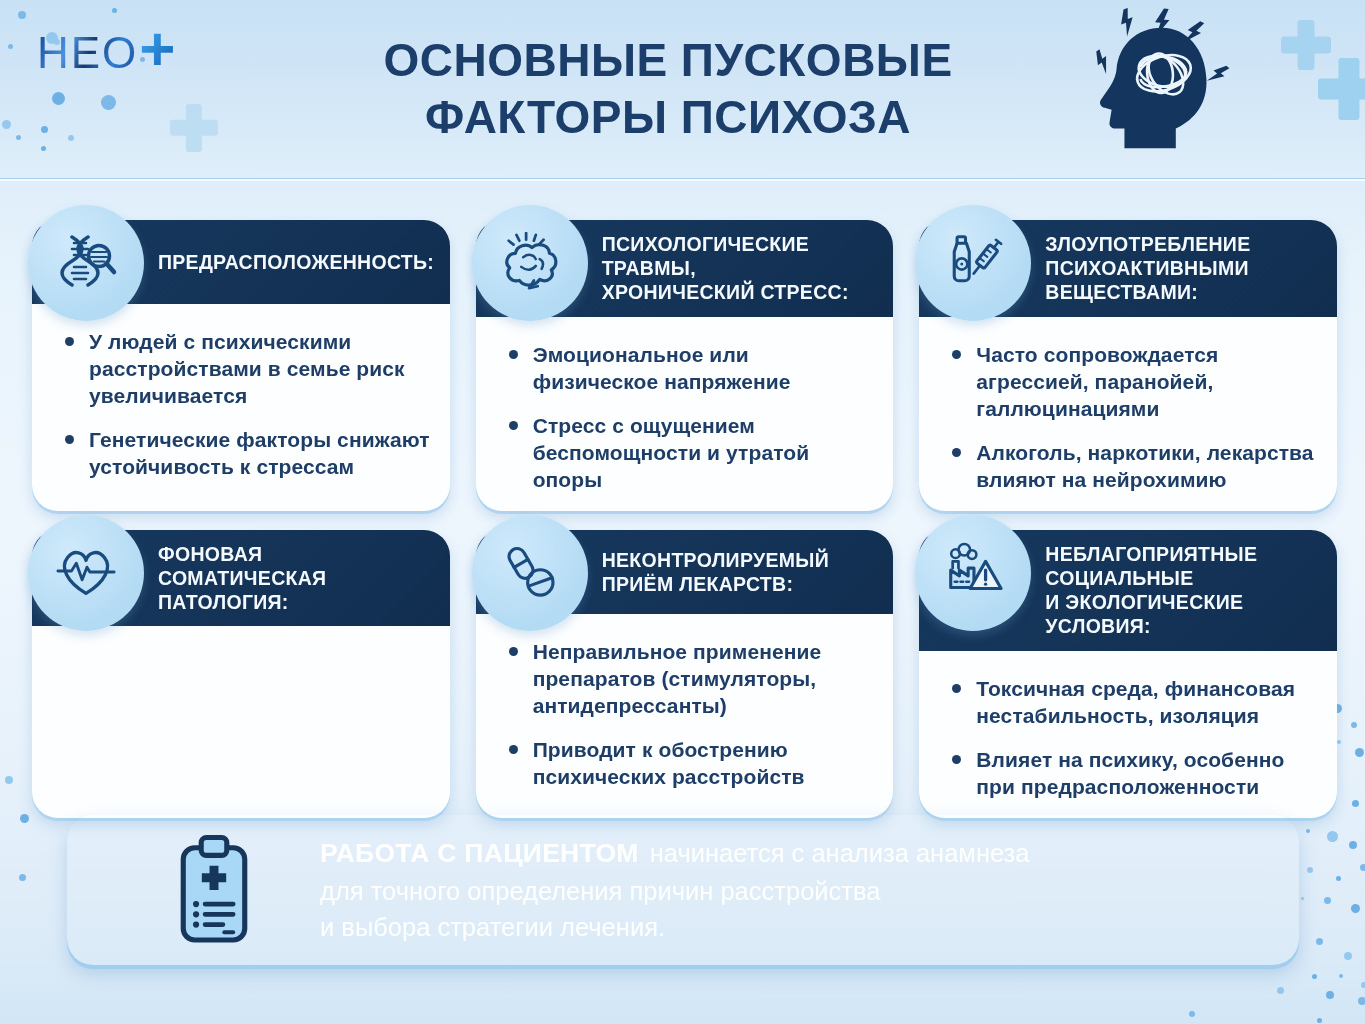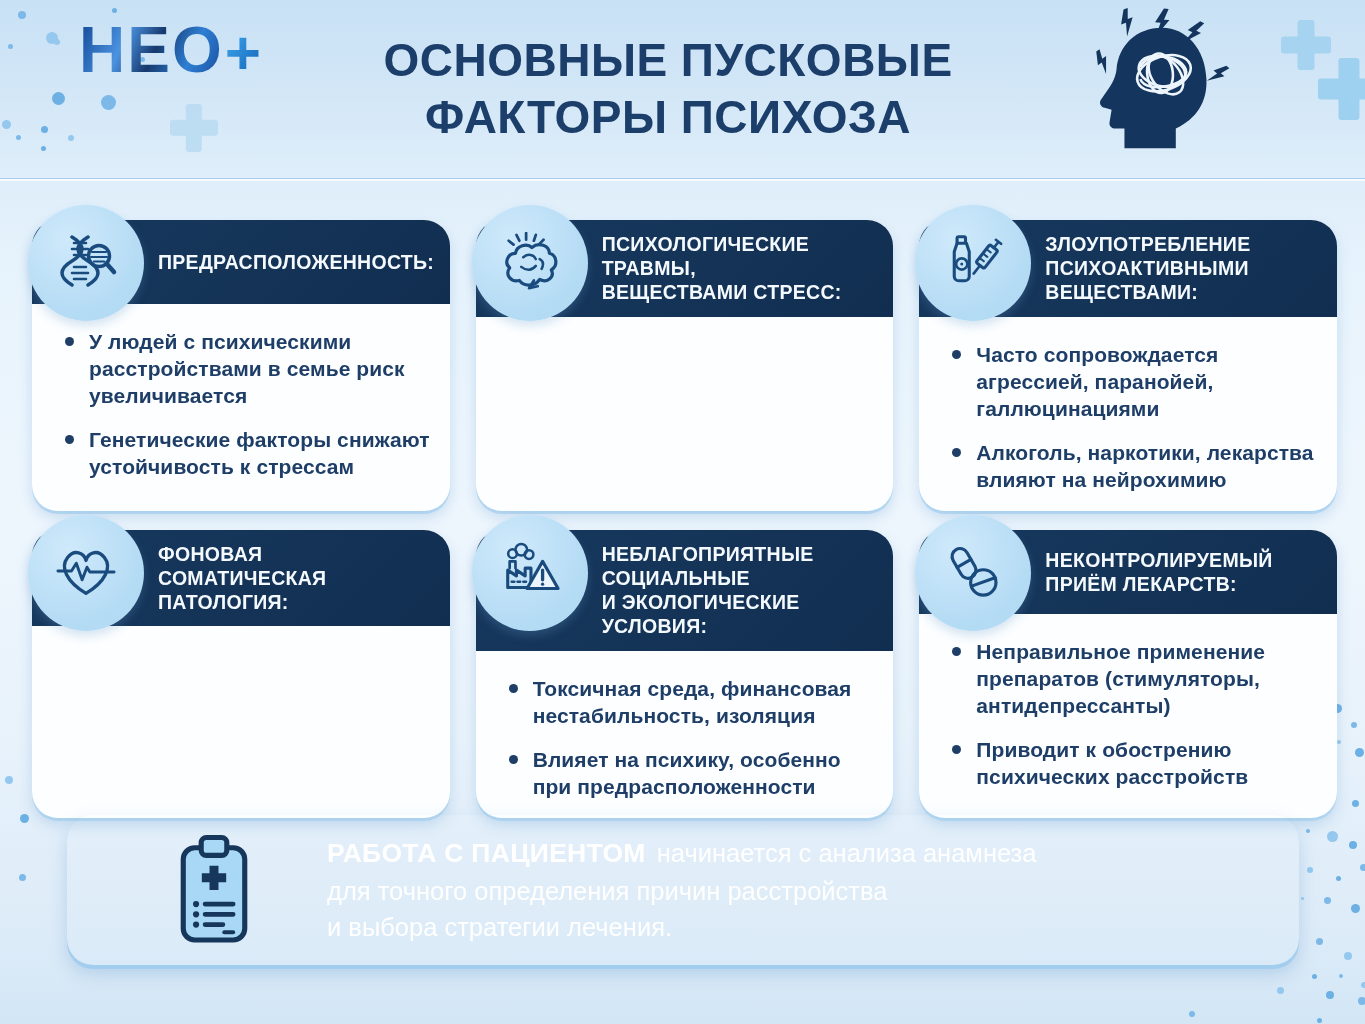--- a/index.html
+++ b/index.html
@@ -9,23 +9,23 @@
     background:linear-gradient(180deg,#cbe2f5 0%,#d8eaf8 12%,#e7f3fc 26%,#eef6fd 50%,#e8f2fb 72%,#dcebf8 92%,#d2e6f5 100%);
   }
   
   .header-band{
     position:absolute;left:0;top:0;right:0;height:178px;
     background:linear-gradient(180deg,#c8e1f5 0%,#d3e7f7 55%,#dfeefa 100%);
     border-bottom:1px solid #a8cfeb;box-shadow:0 2px 0 rgba(255,255,255,.75);
   }
   .logo{position:absolute;left:37px;top:18px;line-height:1;white-space:nowrap;}
   .logo-neo{
-    font-size:64px;font-weight:bold;letter-spacing:2px;
+    font-size:44px;font-weight:normal;letter-spacing:2px;
     background:linear-gradient(115deg,#1c55a4 8%,#4b93e0 32%,#16396e 52%,#2f7fd4 74%,#1a4f9e 96%);
-    -webkit-background-clip:text;background-clip:text;color:transparent;margin-left:42px;
+    -webkit-background-clip:text;background-clip:text;color:transparent;
   }
   .logo-plus{
     font-size:62px;font-weight:bold;margin-left:1px;vertical-align:-2px;
     background:linear-gradient(125deg,#3aa2ec 20%,#1565b5 85%);
     -webkit-background-clip:text;background-clip:text;color:transparent;
   }
   .page-title{
     position:absolute;left:322px;top:26px;width:680px;margin:6px;
     text-align:center;font-size:46px;font-weight:bold;line-height:1.24;
     letter-spacing:.5px;color:#1c3e6b;white-space:pre-line;
@@ -72,21 +72,21 @@
     content:'';position:absolute;left:3px;top:9px;width:9px;height:9px;
     border-radius:50%;background:#1e3e68;
   }
   
   .banner{
     position:absolute;left:67px;top:815px;width:1232px;height:150px;box-sizing:border-box;
     border-radius:26px;background:linear-gradient(160deg,#173永a 0,#0000 0),linear-gradient(160deg,#16375c 0%,#112c49 100%);
     box-shadow:0 4px 0 rgba(158,204,238,.9),0 9px 18px rgba(108,158,205,.35);
     display:flex;align-items:center;padding:0 40px 0 106px;gap:56px;
   }
-  .banner-text{color:#ffffff;font-size:25.5px;line-height:1.42;white-space:pre-line;margin:16px;}
+  .banner-text{color:#ffffff;font-size:25.5px;line-height:1.42;white-space:pre-line;margin:9px;}
   .banner-lead{font-weight:bold;font-size:26.5px;margin-right:11px;letter-spacing:.3px;}
   .icon{display:block;}
 </style>
 </head>
 <body>
 
 <div class="canvas">
 
   <div class="header-band"></div>
   <div id="decor">
@@ -202,22 +202,28 @@
       <div class="icon-circle">
         <svg class="icon" width="62" height="62" viewBox="0 0 64 64" fill="none" stroke="#1a4b7e" stroke-width="3.3" stroke-linecap="round" stroke-linejoin="round">
           <path d="M18 3 L21 9 M28 1 L28 8 M38 3 L36 9 M10 9 L15 13 M46 8 L42 12" stroke-width="2.8"></path>
           <path d="M21 50 C12 52 6 44 11 37 C5 32 9 22 17 22 C18 14 29 11 34 16 C41 10 52 14 52 22 C60 24 61 35 54 39 C58 47 49 53 42 49 C37 56 26 57 21 50 Z"></path>
           <path d="M25 26 C30 22 36 23 38 28 M23 36 C28 40 34 40 38 35 M42 28 C46 30 46 34 44 38" stroke-width="2.6"></path>
           <path d="M36 50 L31 58 L40 56" stroke-width="2.8"></path>
         </svg>
       </div>
       <header class="card-header">
         <span class="card-title">ПСИХОЛОГИЧЕСКИЕ ТРАВМЫ,
-ВЕЩЕСТВАМИ СТРЕСС:</span>
-      </header>
+ХРОНИЧЕСКИЙ СТРЕСС:</span>
+      </header>
+      <div class="card-body">
+        <ul class="bullets">
+          <li>Эмоциональное или физическое напряжение</li>
+          <li>Стресс с ощущением беспомощности и утратой опоры</li>
+        </ul>
+      </div>
     </section>
 
     <section class="card">
       <div class="icon-circle">
         <svg class="icon" width="60" height="60" viewBox="0 0 64 64" fill="none" stroke="#1a4b7e" stroke-width="3.3" stroke-linecap="round" stroke-linejoin="round">
           <rect x="15" y="4" width="9" height="7" rx="1.5"></rect>
           <path d="M15 11 L12 20 V46 C12 48.8 14.2 51 17 51 H23 C25.8 51 28 48.8 28 46 V20 L25 11"></path>
           <circle cx="20" cy="33" r="6" stroke-width="2.8"></circle>
           <circle cx="20" cy="33" r="1.6" fill="#1a4b7e" stroke="none"></circle>
           <g transform="rotate(38 44 28)">
@@ -253,20 +259,43 @@
 ПАТОЛОГИЯ:</span>
       </header>
       <div class="card-body">
         <ul class="bullets">
         </ul>
       </div>
     </section>
 
     <section class="card">
       <div class="icon-circle">
+        <svg class="icon" width="60" height="60" viewBox="0 0 64 64" fill="none" stroke="#1a4b7e" stroke-width="3.4" stroke-linecap="round" stroke-linejoin="round">
+          <g transform="rotate(-30 22 22)">
+            <rect x="14" y="5" width="17" height="34" rx="8.5"></rect>
+            <path d="M14 22 H31"></path>
+          </g>
+          <circle cx="43" cy="42" r="13.5"></circle>
+          <path d="M30.5 46 L55.5 37"></path>
+        </svg>
+      </div>
+      <header class="card-header">
+        <span class="card-title">НЕКОНТРОЛИРУЕМЫЙ
+ПРИЁМ ЛЕКАРСТВ:</span>
+      </header>
+      <div class="card-body">
+        <ul class="bullets">
+          <li>Неправильное применение препаратов (стимуляторы, антидепрессанты)</li>
+          <li>Приводит к обострению психических расстройств</li>
+        </ul>
+      </div>
+    </section>
+
+    <section class="card">
+      <div class="icon-circle">
         <svg class="icon" width="62" height="62" viewBox="0 0 64 64" fill="none" stroke="#1a4b7e" stroke-width="3.2" stroke-linecap="round" stroke-linejoin="round">
           <circle cx="14" cy="12" r="4.5" stroke-width="2.6"></circle>
           <circle cx="23" cy="8" r="6" stroke-width="2.6"></circle>
           <circle cx="31" cy="13" r="4.5" stroke-width="2.6"></circle>
           <path d="M11 27 V20 H17 V27" stroke-width="2.8"></path>
           <path d="M9 47 V29 L18 35 V29 L27 35 V27 H33 V47 Z"></path>
           <path d="M13 41 H16 M19 41 H22 M25 41 H28" stroke-width="2.4"></path>
           <path d="M45 20 L61 48 H29 Z" fill="#eaf5fd"></path>
           <path d="M45 29 V39" stroke-width="3.4"></path>
           <circle cx="45" cy="43.5" r="1.7" fill="#1a4b7e" stroke="none"></circle>
@@ -274,43 +303,20 @@
       </div>
       <header class="card-header">
         <span class="card-title">НЕБЛАГОПРИЯТНЫЕ
 СОЦИАЛЬНЫЕ
 И ЭКОЛОГИЧЕСКИЕ УСЛОВИЯ:</span>
       </header>
       <div class="card-body">
         <ul class="bullets">
           <li>Токсичная среда, финансовая нестабильность, изоляция</li>
           <li>Влияет на психику, особенно при предрасположенности</li>
-        </ul>
-      </div>
-    </section>
-
-    <section class="card">
-      <div class="icon-circle">
-        <svg class="icon" width="60" height="60" viewBox="0 0 64 64" fill="none" stroke="#1a4b7e" stroke-width="3.4" stroke-linecap="round" stroke-linejoin="round">
-          <g transform="rotate(-30 22 22)">
-            <rect x="14" y="5" width="17" height="34" rx="8.5"></rect>
-            <path d="M14 22 H31"></path>
-          </g>
-          <circle cx="43" cy="42" r="13.5"></circle>
-          <path d="M30.5 46 L55.5 37"></path>
-        </svg>
-      </div>
-      <header class="card-header">
-        <span class="card-title">НЕКОНТРОЛИРУЕМЫЙ
-ПРИЁМ ЛЕКАРСТВ:</span>
-      </header>
-      <div class="card-body">
-        <ul class="bullets">
-          <li>Неправильное применение препаратов (стимуляторы, антидепрессанты)</li>
-          <li>Приводит к обострению психических расстройств</li>
         </ul>
       </div>
     </section>
 
   </main>
 
   <footer class="banner">
     <svg width="82" height="116" viewBox="0 0 64 90">
       <rect x="8" y="12" width="48" height="72" rx="9" fill="#a8d8f5" stroke="#16365c" stroke-width="4"></rect>
       <rect x="22" y="4" width="20" height="14" rx="4" fill="#a8d8f5" stroke="#16365c" stroke-width="4"></rect>

